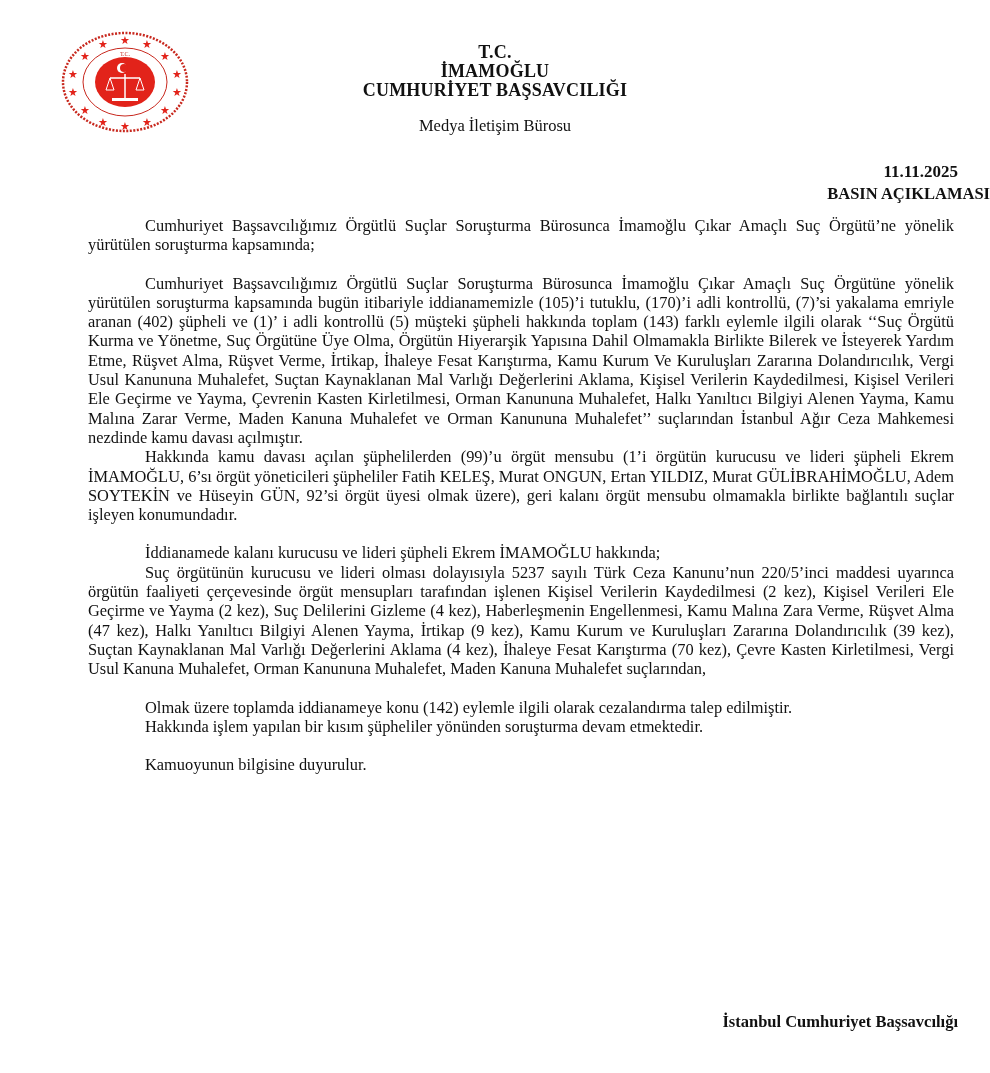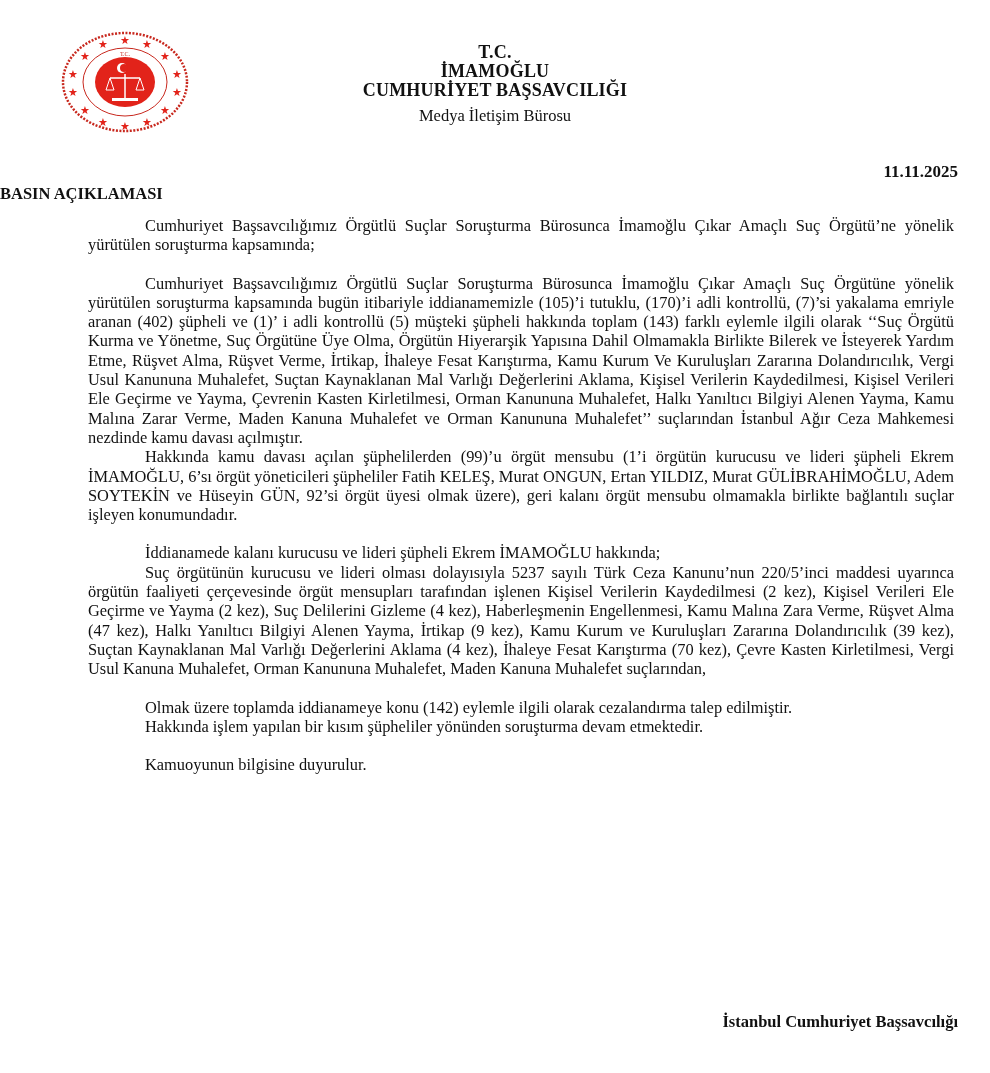--- a/index.html
+++ b/index.html
@@ -1,23 +1,23 @@
 <!DOCTYPE html>
 <html><head>
 <meta charset="utf-8">
 <style>
   html, body { margin:0; padding:0; background:#ffffff; }
   body { width:990px; height:1073px; position:relative; overflow:hidden;
          font-family:"Liberation Serif", "DejaVu Serif", serif; color:#111; }
   .seal { position:absolute; left:60px; top:30px; width:130px; height:104px; }
   .header { position:absolute; left:0; width:990px; text-align:center; top:43px; }
   .header .l1, .header .l2, .header .l3 { font-weight:bold; font-size:18px; line-height:19px; letter-spacing:0.2px; }
-  .header .l4 { font-size:16.5px; line-height:24px; margin-top:4px; }
+  .header .l4 { font-size:16.5px; line-height:24px; margin-top:14px; }
   .date { position:absolute; right:32px; top:162px; font-weight:bold; font-size:17px; }
-  .title { position:absolute; left:0; width:990px; text-align:left; top:184px; font-weight:bold; font-size:16.5px; }
+  .title { position:absolute; left:0; width:990px; text-align:right; top:184px; font-weight:bold; font-size:16.5px; }
   .body { position:absolute; left:88px; width:866px; top:216px; font-size:16.4px; line-height:19.3px; text-align:justify; }
   .body p { margin:0; text-indent:57px; }
   .body p.gap { margin-top:19px; }
   .body b { font-weight:normal; }
   .sign { position:absolute; right:32px; top:1012px; font-weight:bold; font-size:16.5px; }
 </style>
 </head>
 <body>
 
 <div class="seal">

